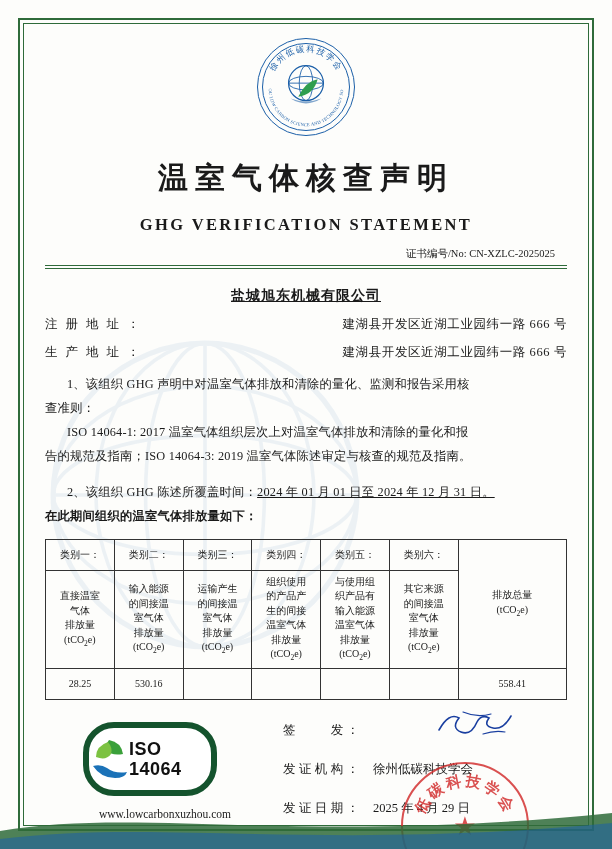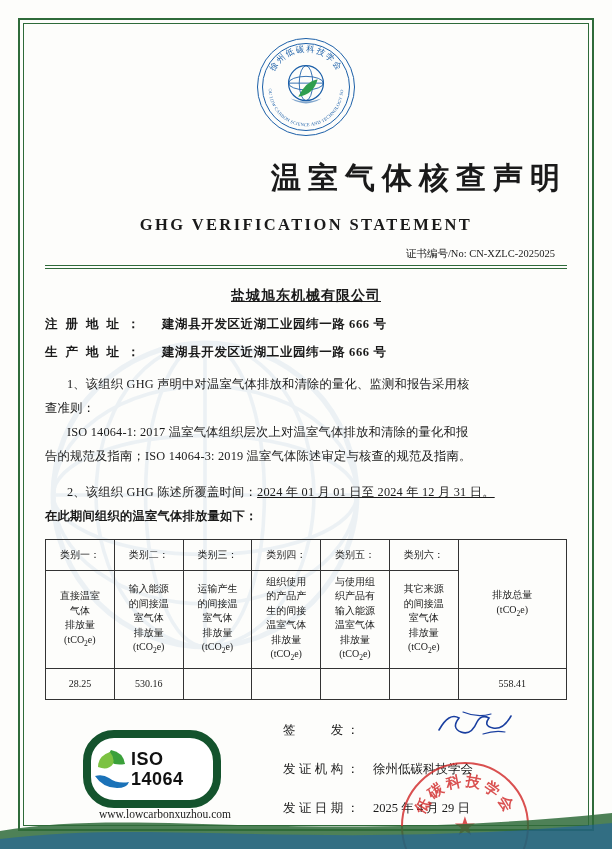--- a/index.html
+++ b/index.html
@@ -82,21 +82,21 @@
   }
   .ring-text {
     position: absolute;
     inset: 0;
     font-size: 5.2px;
     color: #1b5fa8;
     letter-spacing: .4px;
   }
   
   .title-cn {
-    text-align: right;
+    text-align: center;
     font-family: "Liberation Serif", serif;
     font-size: 30px;
     font-weight: bold;
     letter-spacing: 7px;
     color: #1a1a1a;
     margin-top: 22px;
   }
   .title-en {
     text-align: center;
     font-size: 16.5px;
@@ -124,23 +124,23 @@
   .company {
     text-align: center;
     font-size: 14px;
     font-weight: bold;
     margin-top: 18px;
     letter-spacing: 1px;
     text-decoration: underline;
   }
   .addr-row {
     display: flex;
-    justify-content: flex-start;
+    justify-content: space-between;
     font-size: 12.5px;
-    font-weight: bold;
+    font-weight: normal;
     margin-top: 11px;
     letter-spacing: .6px;
   }
   .addr-label {
     width: 95px;
     text-align: justify;
     text-align-last: justify;
   }
   .addr-val {
     margin-left: 22px;
@@ -192,27 +192,26 @@
     margin-top: 16px;
     position: relative;
     height: 140px;
   }
   .iso-badge {
     position: absolute;
     left: 38px;
     top: 6px;
     width: 122px;
     height: 62px;
-    border: 8px solid #14532d;
+    border: 6px solid #14532d;
     border-radius: 31px;
     display: flex;
     align-items: center;
     overflow: hidden;
     background: #fff;
-    margin-top: 8px;
   }
   .iso-leaf {
     width: 40px;
     height: 58px;
     flex: none;
     position: relative;
   }
   .iso-text {
     font-family: "Liberation Sans", sans-serif;
     font-weight: bold;

